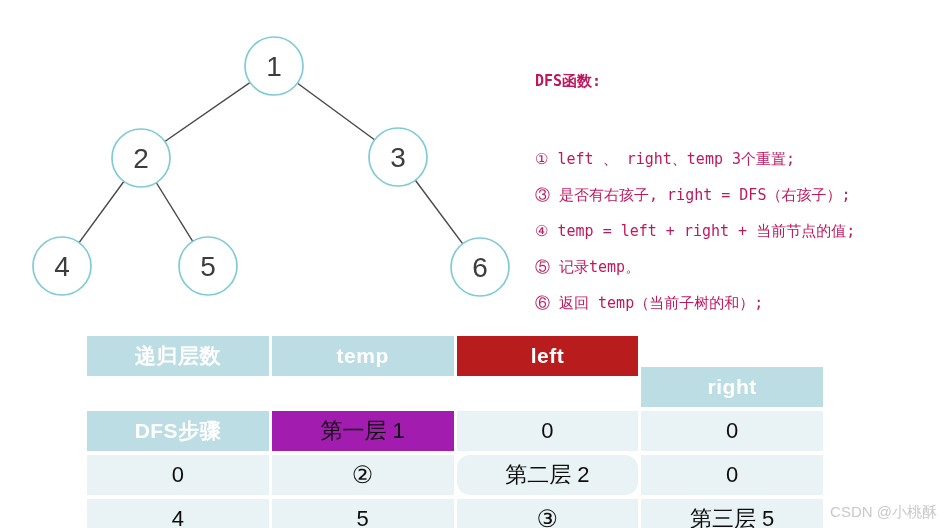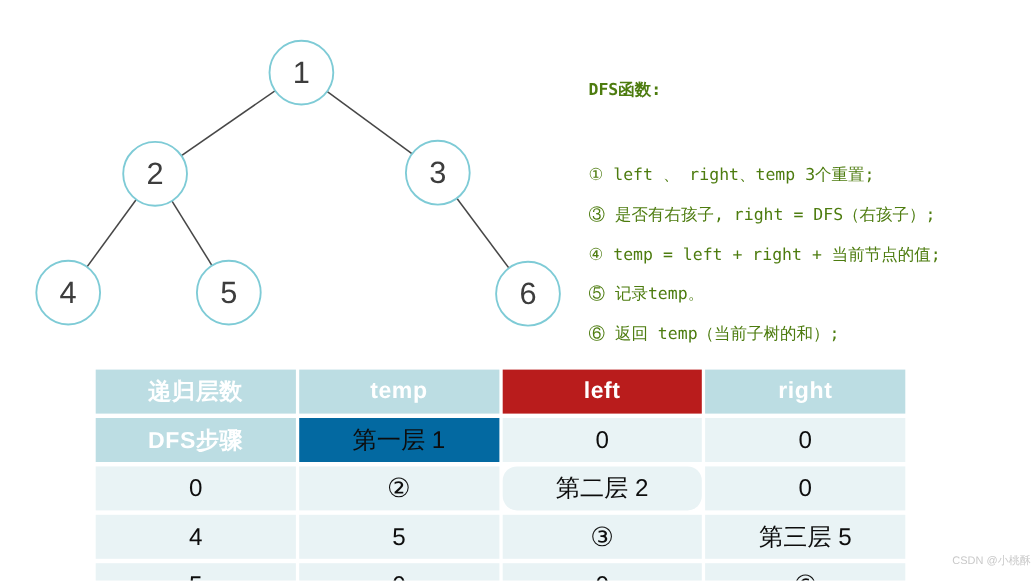--- a/index.html
+++ b/index.html
@@ -18,21 +18,21 @@
     left: 0;
     top: 0;
   }
   
   .notes {
     position: absolute;
     left: 535px;
     top: 27px;
     font-family: "DejaVu Sans Mono", monospace;
     font-size: 15px;
-    color: #4d7c0f;
+    color: #be185d;
     white-space: pre;
   }
   .notes .note-title {
     height: 37px;
     line-height: 37px;
     margin-bottom: 5px;
     font-weight: bold;
   }
   .notes .note-line {
     height: 36px;
@@ -69,21 +69,21 @@
   }
   .dfs-table .td.step-cell {
     font-family: "Liberation Serif", serif;
     font-size: 24px;
   }
   
   .watermark {
     position: absolute;
     right: 4px;
     top: 503px;
-    font-size: 10px;
+    font-size: 15px;
   }
 </style>
 </head>
 <body>
 
 <div class="stage">
 
   <svg class="tree-svg" width="520" height="310" viewBox="0 0 520 310">
       <line x1="274" y1="66" x2="141" y2="158" stroke="#474747" stroke-width="1.4"></line>
       <line x1="274" y1="66" x2="398" y2="157" stroke="#474747" stroke-width="1.4"></line>
@@ -118,23 +118,23 @@
 
   <div class="notes">
     <div class="note-title">DFS函数:</div>
     <div><div class="note-line">① left 、 right、temp 3个重置;</div><div class="note-line">③ 是否有右孩子, right = DFS（右孩子）;</div><div class="note-line">④ temp = left + right + 当前节点的值;</div><div class="note-line">⑤ 记录temp。</div><div class="note-line">⑥ 返回 temp（当前子树的和）;</div></div>
   </div>
 
   <div class="dfs-table">
       <div class="th" style="background: rgb(188, 221, 227); color: rgb(255, 255, 255);">递归层数</div>
       <div class="th" style="background: rgb(188, 221, 227); color: rgb(255, 255, 255);">temp</div>
       <div class="th" style="background: #b91c1c; color: rgb(255, 255, 255);">left</div>
-      <div class="th" style="background: rgb(188, 221, 227); color: rgb(255, 255, 255);">right</div>
+      <div class="th" style="background: rgb(188, 221, 227); color: rgb(255, 255, 255); margin-top: 31px;">right</div>
       <div class="th" style="background: rgb(188, 221, 227); color: rgb(255, 255, 255);">DFS步骤</div>
-      <div class="td" style="background: #0369a1;">第一层 1</div>
+      <div class="td" style="background: #a21caf;">第一层 1</div>
       <div class="td" style="background: rgb(233, 243, 245);">0</div>
       <div class="td" style="background: rgb(233, 243, 245);">0</div>
       <div class="td" style="background: rgb(233, 243, 245);">0</div>
       <div class="td step-cell" style="background: rgb(233, 243, 245);">②</div>
       <div class="td" style="background: rgb(233, 243, 245); border-radius: 13px;">第二层 2</div>
       <div class="td" style="background: rgb(233, 243, 245);">0</div>
       <div class="td" style="background: rgb(233, 243, 245);">4</div>
       <div class="td" style="background: rgb(233, 243, 245);">5</div>
       <div class="td step-cell" style="background: rgb(233, 243, 245);">③</div>
       <div class="td" style="background: rgb(233, 243, 245);">第三层 5</div>

